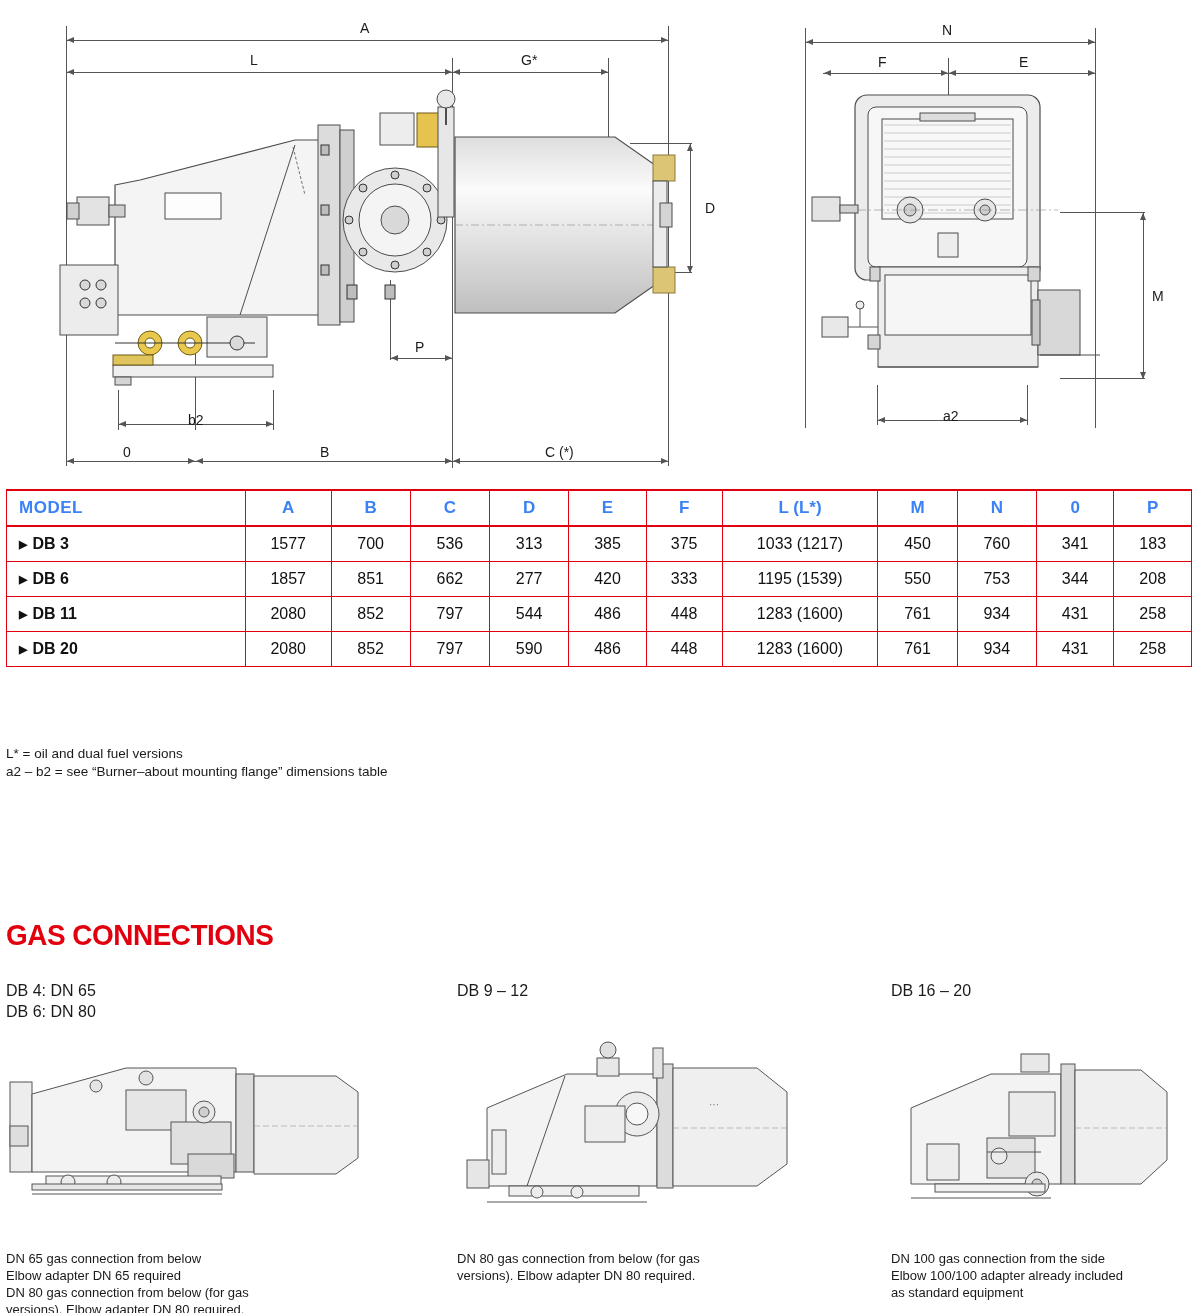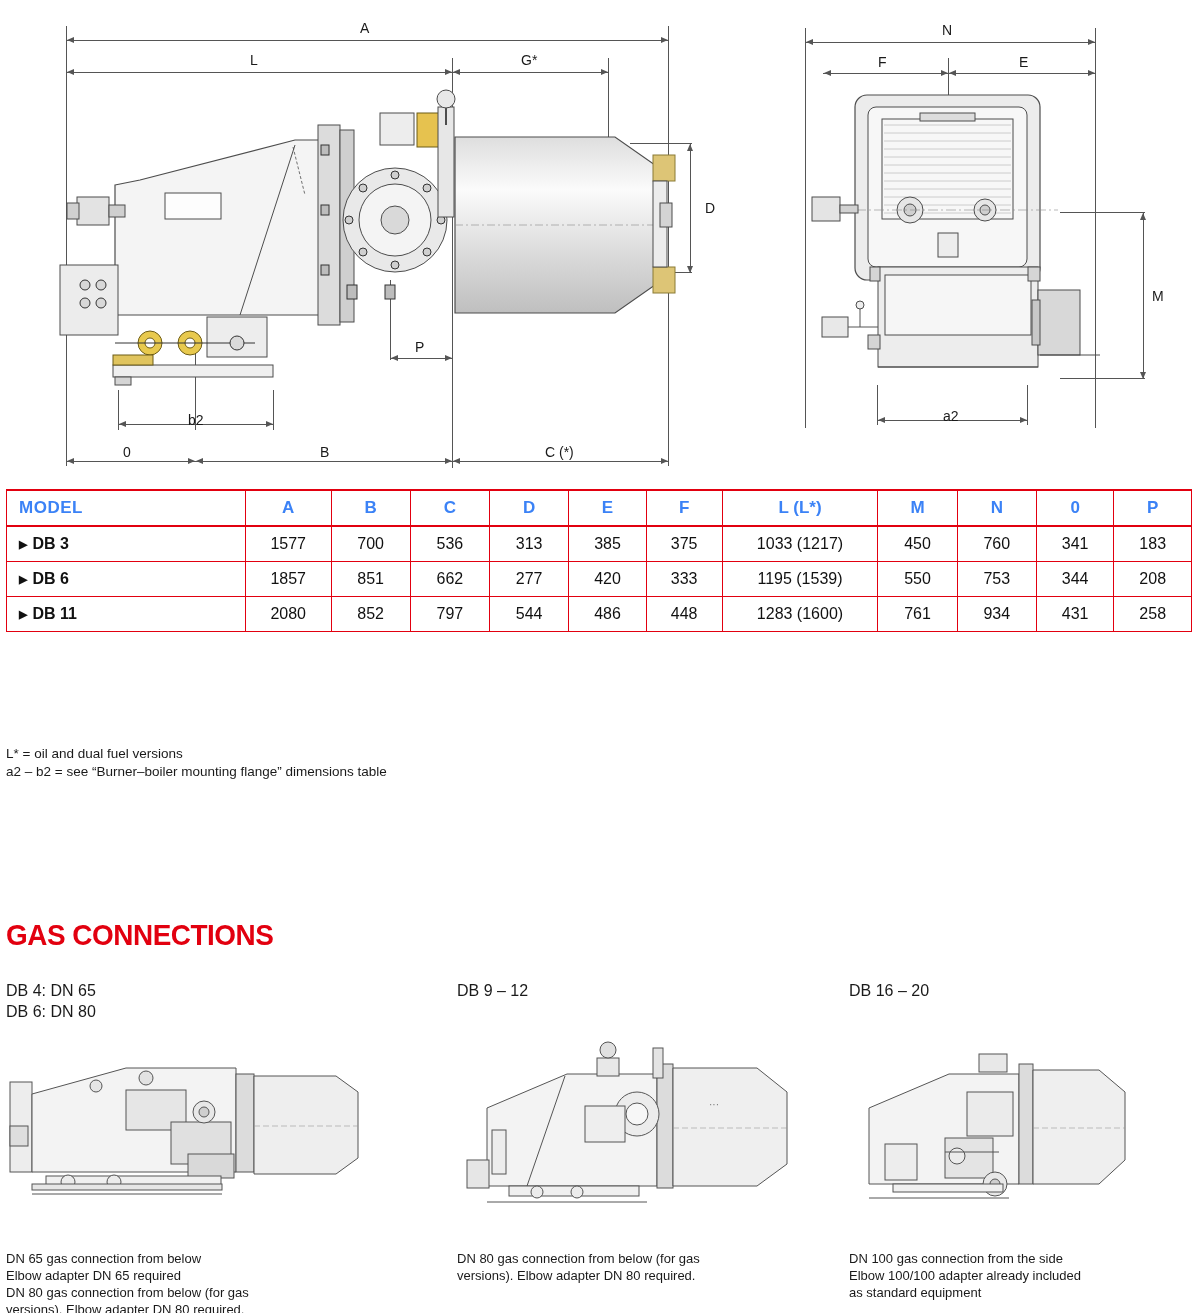--- a/index.html
+++ b/index.html
@@ -431,27 +431,41 @@
           <td>797</td>
           <td>544</td>
           <td>486</td>
           <td>448</td>
           <td>1283 (1600)</td>
           <td>761</td>
           <td>934</td>
           <td>431</td>
           <td>258</td>
         </tr>
+        <tr>
+          <td class="model-cell"><span class="tri">▶</span><span>DB 20</span></td>
+          <td>2080</td>
+          <td>852</td>
+          <td>797</td>
+          <td>590</td>
+          <td>486</td>
+          <td>448</td>
+          <td>1283 (1600)</td>
+          <td>761</td>
+          <td>934</td>
+          <td>431</td>
+          <td>258</td>
+        </tr>
       </tbody>
     </table>
   </div>
 
   <div class="notes">
     <div>L* = oil and dual fuel versions</div>
-    <div>a2 – b2 = see “Burner–boiler mounting flange” dimensions table</div>
+    <div>a2 – b2 = see “Burner–about mounting flange” dimensions table</div>
   </div>
 
   <div class="section-title">GAS CONNECTIONS</div>
 
   <div class="gc" style="left:6px; width:400px;">
     <div class="gc-title">DB 4: DN 65
 DB 6: DN 80</div>
     <div class="gc-img">
       <svg width="380" height="180">
         <rect x="4" y="48" width="22" height="90" fill="#ededed" stroke="#555"></rect>
@@ -501,21 +515,21 @@
         <circle cx="80" cy="158" r="6" fill="#ececec" stroke="#555"></circle>
         <circle cx="120" cy="158" r="6" fill="#ececec" stroke="#555"></circle>
         <line x1="30" y1="168" x2="190" y2="168" stroke="#555"></line>
         <text x="252" y="74" font-size="10" fill="#777" font-family="Liberation Sans, sans-serif">···</text>
       </svg>
     </div>
     <div class="gc-caption" style="margin-top:36px;">DN 80 gas connection from below (for gas
 versions). Elbow adapter DN 80 required.</div>
   </div>
 
-  <div class="gc" style="left:849px; width:300px;">
+  <div class="gc" style="left:891px; width:300px;">
     <div class="gc-title">DB 16 – 20</div>
     <div class="gc-img" style="margin-top:33px; width:300px;">
       <svg width="300" height="180">
         <polygon points="20,74 100,40 170,40 170,150 20,150" fill="#f3f3f3" stroke="#555"></polygon>
         <rect x="170" y="30" width="14" height="120" fill="#dcdcdc" stroke="#555"></rect>
         <path d="M184,36 L250,36 L276,58 L276,126 L250,150 L184,150 Z" fill="#efefef" stroke="#555"></path>
         <line x1="184" y1="94" x2="276" y2="94" stroke="#999" stroke-width="0.6" stroke-dasharray="6,3"></line>
         <rect x="118" y="58" width="46" height="44" fill="#ebebeb" stroke="#555"></rect>
         <rect x="130" y="20" width="28" height="18" fill="#e8e8e8" stroke="#555"></rect>
         <rect x="96" y="104" width="48" height="40" fill="#e4e4e4" stroke="#555"></rect>

